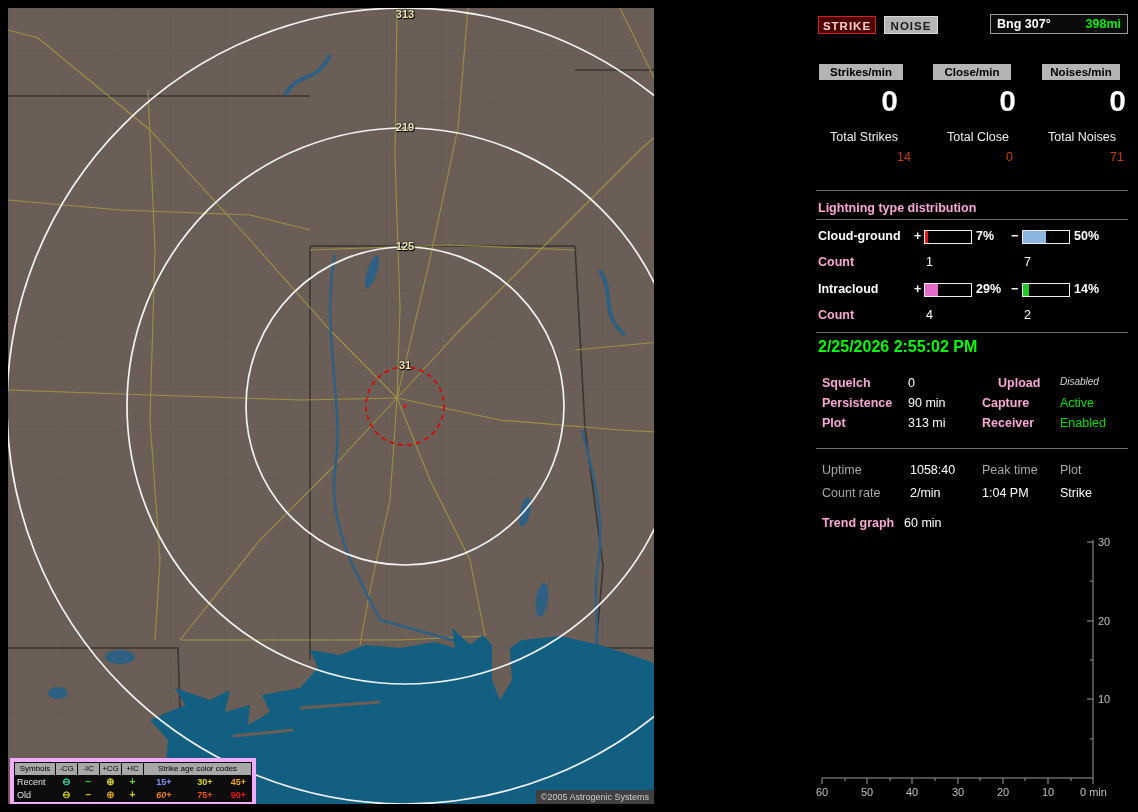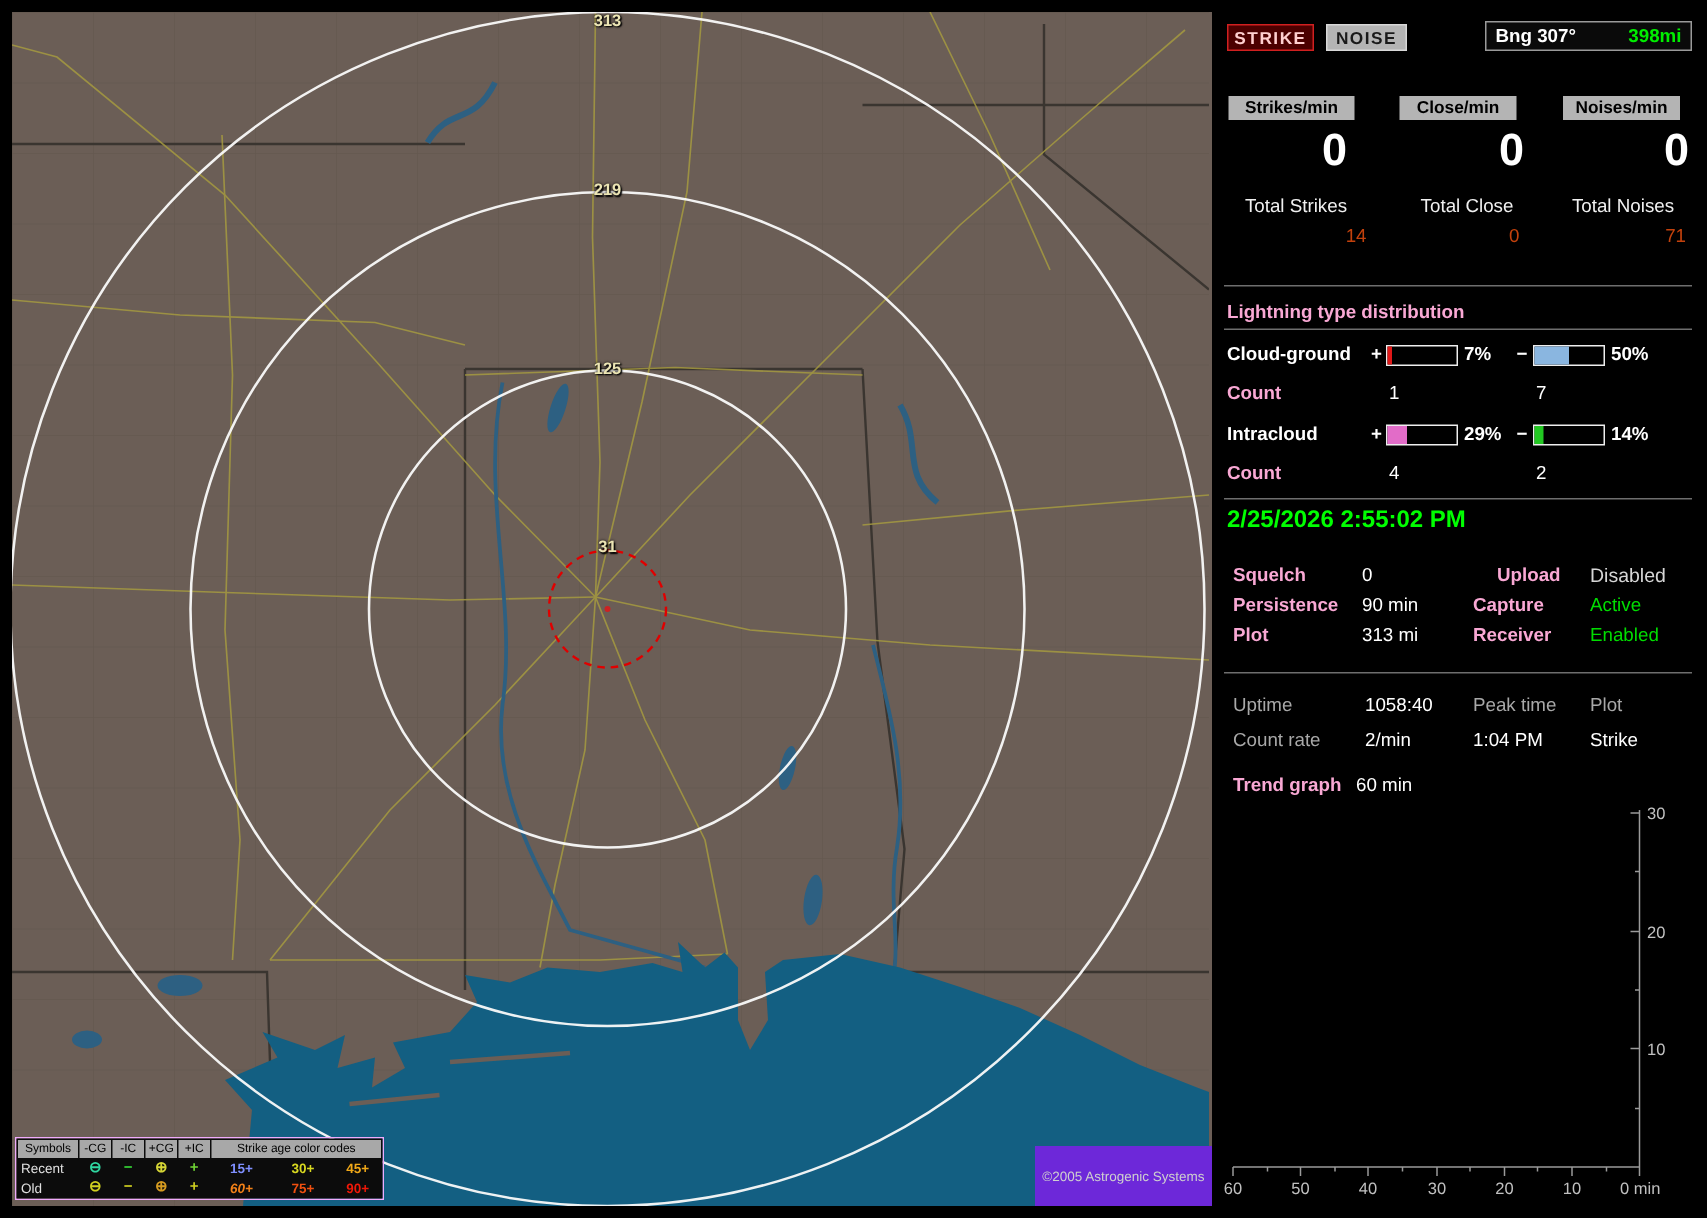--- a/index.html
+++ b/index.html
@@ -1,29 +1,29 @@
 <!DOCTYPE html>
 <html><head>
 <meta charset="utf-8">
 <style>
   html,body{margin:0;padding:0;background:#000;}
   body{width:1138px;height:812px;position:relative;overflow:hidden;
        font-family:"Liberation Sans",sans-serif;color:#fff;font-size:12.5px;}
   .abs{position:absolute;}
 
   
-  #map{left:8px;top:8px;width:800px;height:796px;overflow:hidden;background:#6b5e56;}
+  #map{left:8px;top:8px;width:646px;height:796px;overflow:hidden;background:#6b5e56;}
   .ring-label{position:absolute;transform:translateX(-50%);font-size:11px;font-weight:bold;
               color:#ece5b4;text-shadow:1px 1px 1px #000,0 0 2px #000;}
-  #copyright{position:absolute;right:0;bottom:0;background:#6d28d9;color:#cfcfcf;
-             font-size:9px;padding:15px 5px;}
+  #copyright{position:absolute;right:0;bottom:0;background:#404040;color:#cfcfcf;
+             font-size:9px;padding:2px 5px;}
 
   
   #legend{position:absolute;left:2px;top:750px;width:246px;background:rgba(8,8,8,.92);
-          border:1px solid #f0abfc;box-sizing:border-box;}
+          border:4px solid #f0abfc;box-sizing:border-box;}
   #legend .grid{display:grid;grid-template-columns:40px 21px 21px 21px 21px 40px 40px 1fr;
           grid-gap:1px;background:#0c0c0c;padding:1px;}
   .lg-cell{height:12px;line-height:12px;text-align:center;font-size:9px;white-space:nowrap;}
   .lg-head{background:#a8a8a8;color:#000;font-size:8px;}
   .lg-span3{grid-column:span 3;}
   .lg-label{color:#e0e0e0;text-align:left;padding-left:2px;}
   .lg-sym{font-weight:bold;font-size:10px;}
   .lg-age{font-weight:bold;font-size:9px;}
 
   
@@ -233,21 +233,21 @@
   <span class="abs val-w" style="left:112px;top:300px">4</span>
   <span class="abs val-w" style="left:210px;top:300px">2</span>
 
   <div class="abs hr" style="top:324px"></div>
 
   <div id="timestamp" class="abs">2/25/2026 2:55:02 PM</div>
 
   <div class="abs lab" style="left:8px;top:368px">Squelch</div>
   <div class="abs val-w" style="left:94px;top:368px">0</div>
   <div class="abs lab" style="left:184px;top:368px">Upload</div>
-  <div class="abs" style="left: 246px; top: 368px; font-size: 13px; color: rgb(214, 214, 214);">Disabled</div>
+  <div class="abs" style="left: 246px; top: 368px; font-size: 10px; color: rgb(214, 214, 214); font-style: italic;">Disabled</div>
 
   <div class="abs lab" style="left:8px;top:388px">Persistence</div>
   <div class="abs val-w" style="left:94px;top:388px">90 min</div>
   <div class="abs lab" style="left:168px;top:388px">Capture</div>
   <div class="abs" style="left: 246px; top: 388px; font-size: 12.5px; color: rgb(0, 221, 0);">Active</div>
 
   <div class="abs lab" style="left:8px;top:408px">Plot</div>
   <div class="abs val-w" style="left:94px;top:408px">313 mi</div>
   <div class="abs lab" style="left:168px;top:408px">Receiver</div>
   <div class="abs" style="left: 246px; top: 408px; font-size: 12.5px; color: rgb(0, 221, 0);">Enabled</div>

